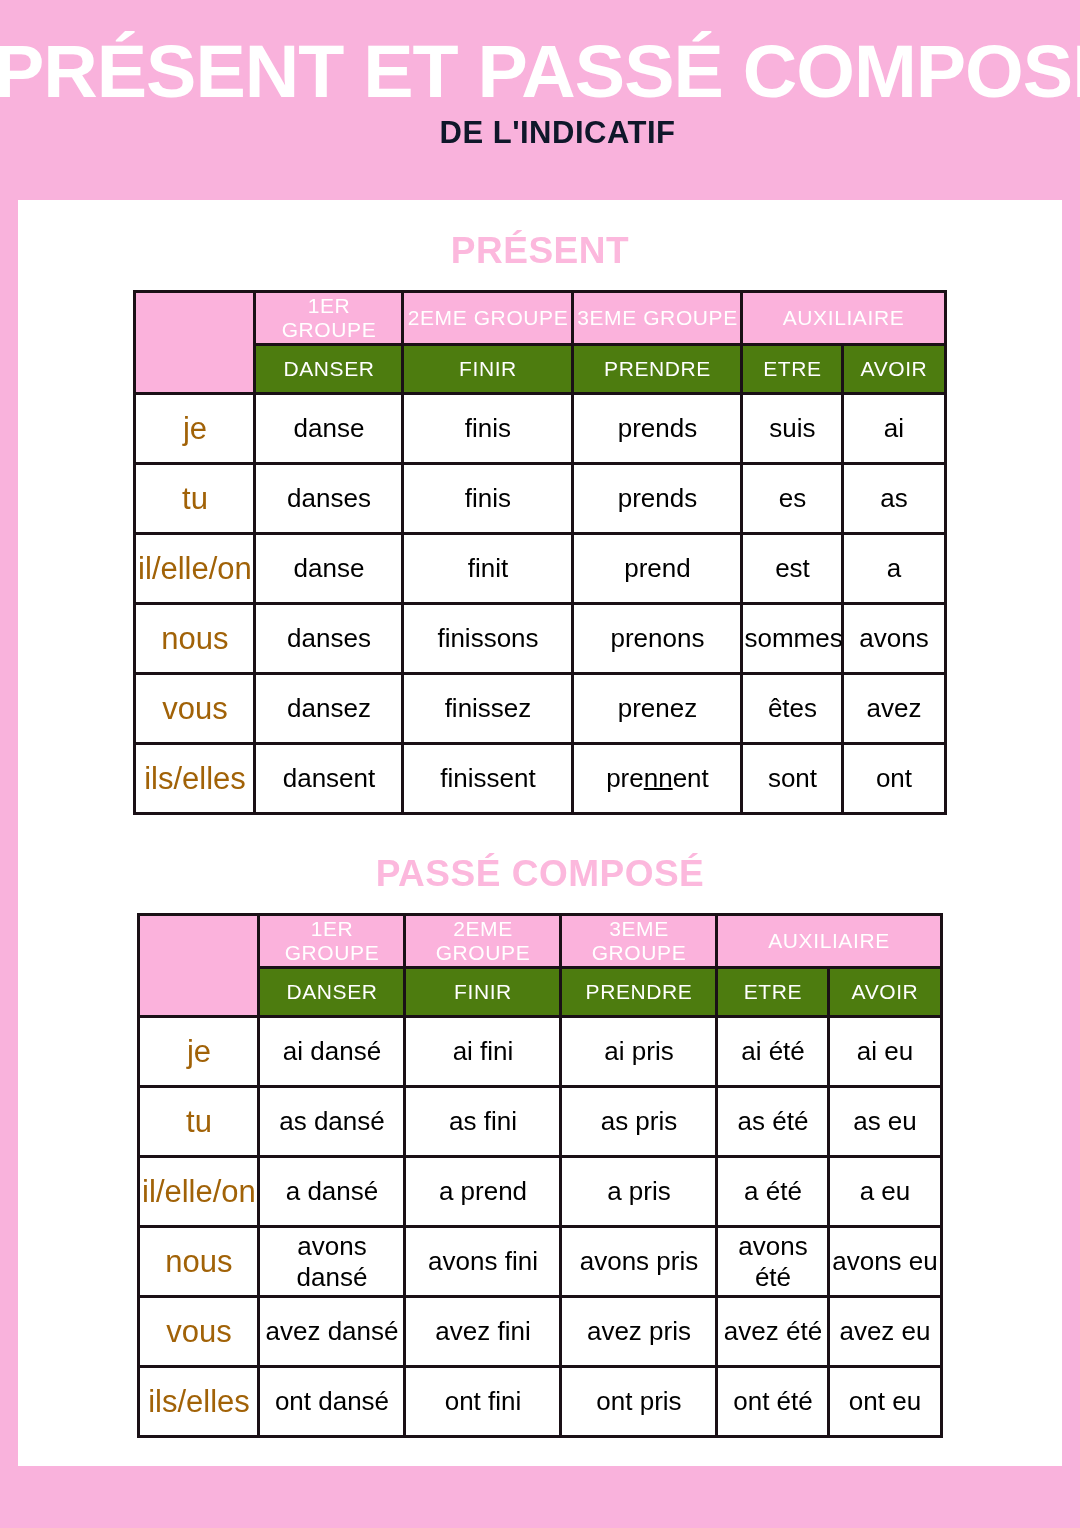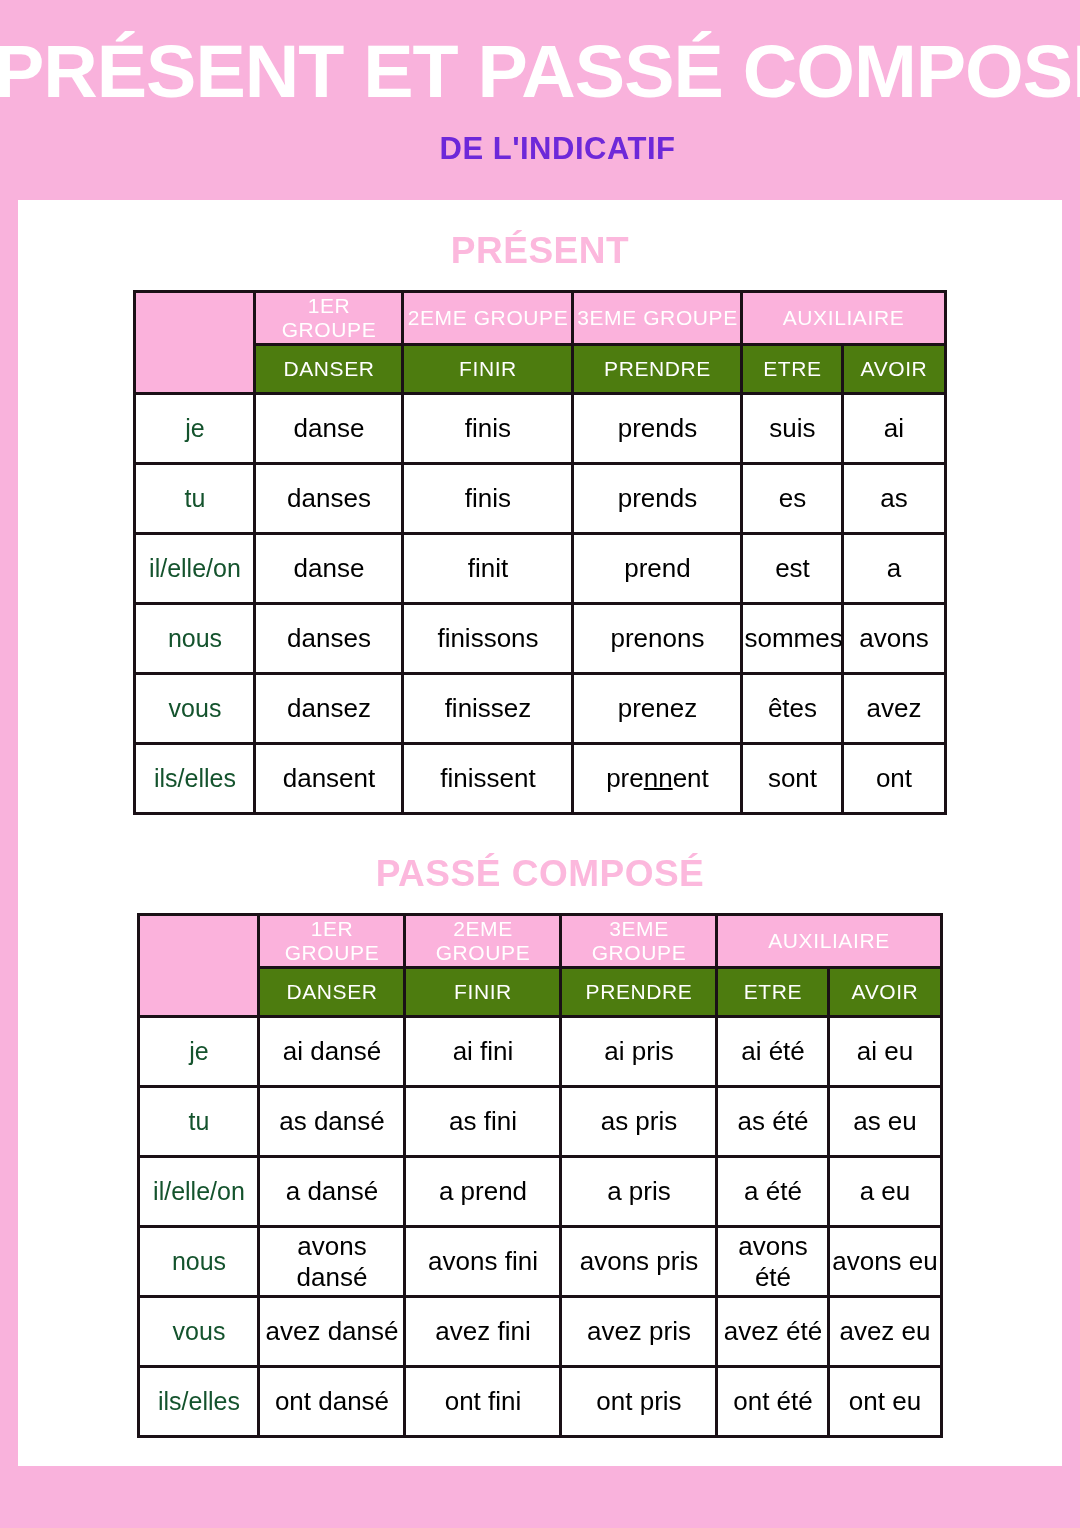--- a/index.html
+++ b/index.html
@@ -29,25 +29,25 @@
     color: #ffffff;
     font-size: 74px;
     font-weight: bold;
     letter-spacing: -1px;
     line-height: 0.98;
     text-align: center;
     white-space: nowrap;
     transform: scaleX(1.02);
   }
   .banner-subtitle {
-    color: #6d28d9;
+    color: #0f172a;
     font-size: 31px;
     font-weight: bold;
     letter-spacing: 0.5px;
-    margin-top: 22px;
+    margin-top: 6px;
     text-align: center;
   }
 
   
   .page-card {
     position: absolute;
     left: 18px;
     top: 200px;
     width: 1044px;
     height: 1266px;
@@ -92,22 +92,22 @@
     background: #4d7c0f;
     color: #ffffff;
     font-size: 21px;
     letter-spacing: 0.6px;
     height: 44px;
   }
   .corner {
     background: #fbb2dc;
   }
   .pronoun {
-    font-size: 25px;
-    color: #14532d;
+    font-size: 31px;
+    color: #a16207;
     height: 65px;
   }
   .cell {
     font-size: 26px;
     color: #000000;
     height: 65px;
   }
   .cell u {
     text-underline-offset: 1px;
   }

